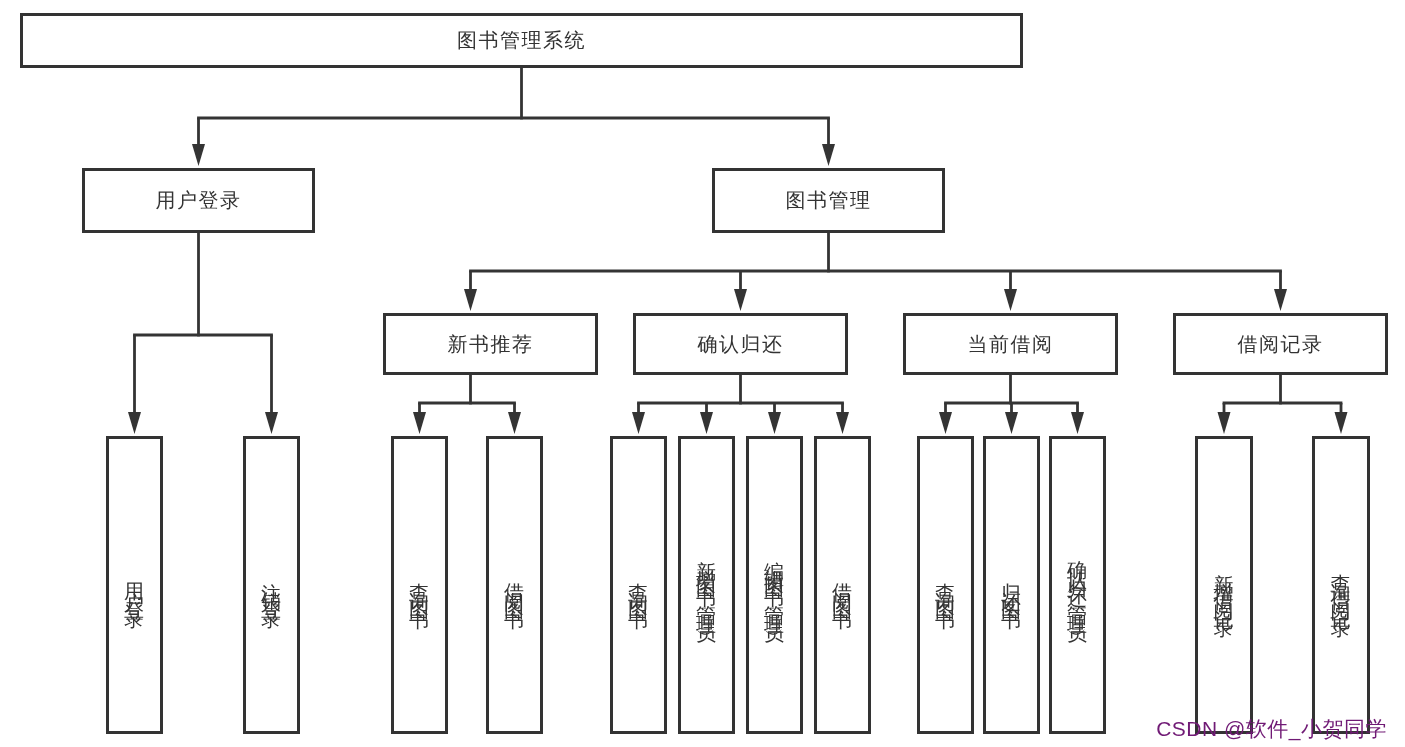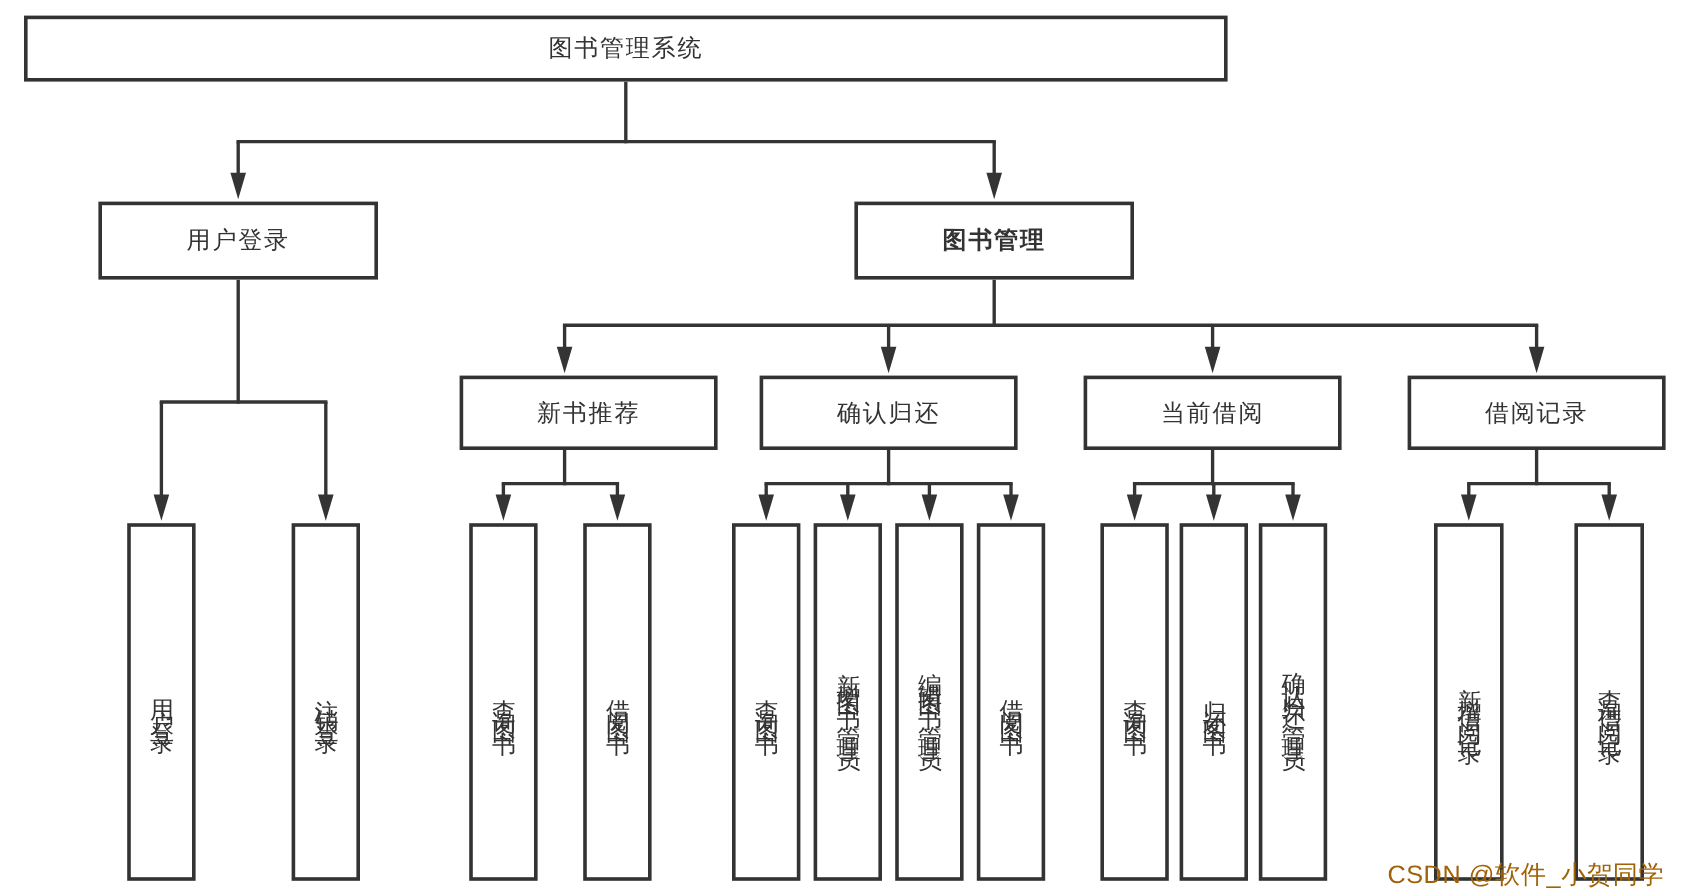--- a/index.html
+++ b/index.html
@@ -45,21 +45,21 @@
     line-height: 20px;
     letter-spacing: 9px;
     color: #333333;
     white-space: nowrap;
   }
   .watermark {
     position: absolute;
     right: 4px;
     bottom: 4px;
     font-size: 21px;
-    color: #a16207;
+    color: #701a75;
     letter-spacing: 0.5px;
     z-index: 5;
     pointer-events: none;
     white-space: nowrap;
   }
 </style>
 </head>
 <body>
 
 <div class="stage">
@@ -119,21 +119,21 @@
       <polygon points="1334.5,412 1347.5,412 1341,434" fill="#343434"></polygon>
     </svg>
 
   <div class="box" style="left:20px; top:13px; width:1003px; height:55px;">
     <span class="ht">图书管理系统</span>
   </div>
 
   <div class="box" style="left:82px; top:168px; width:233px; height:65px;">
     <span class="ht">用户登录</span>
   </div>
-  <div class="box" style="left:712px; top:168px; width:233px; height:65px;font-weight:bold;">
+  <div class="box" style="left:712px; top:168px; width:233px; height:65px;">
     <span class="ht">图书管理</span>
   </div>
 
   <div class="box" style="left:363px; top:313px; width:215px; height:62px;margin-left:20px;">
     <span class="ht">新书推荐</span>
   </div>
   <div class="box" style="left:633px; top:313px; width:215px; height:62px;">
     <span class="ht">确认归还</span>
   </div>
   <div class="box" style="left:1173px; top:313px; width:215px; height:62px;">

